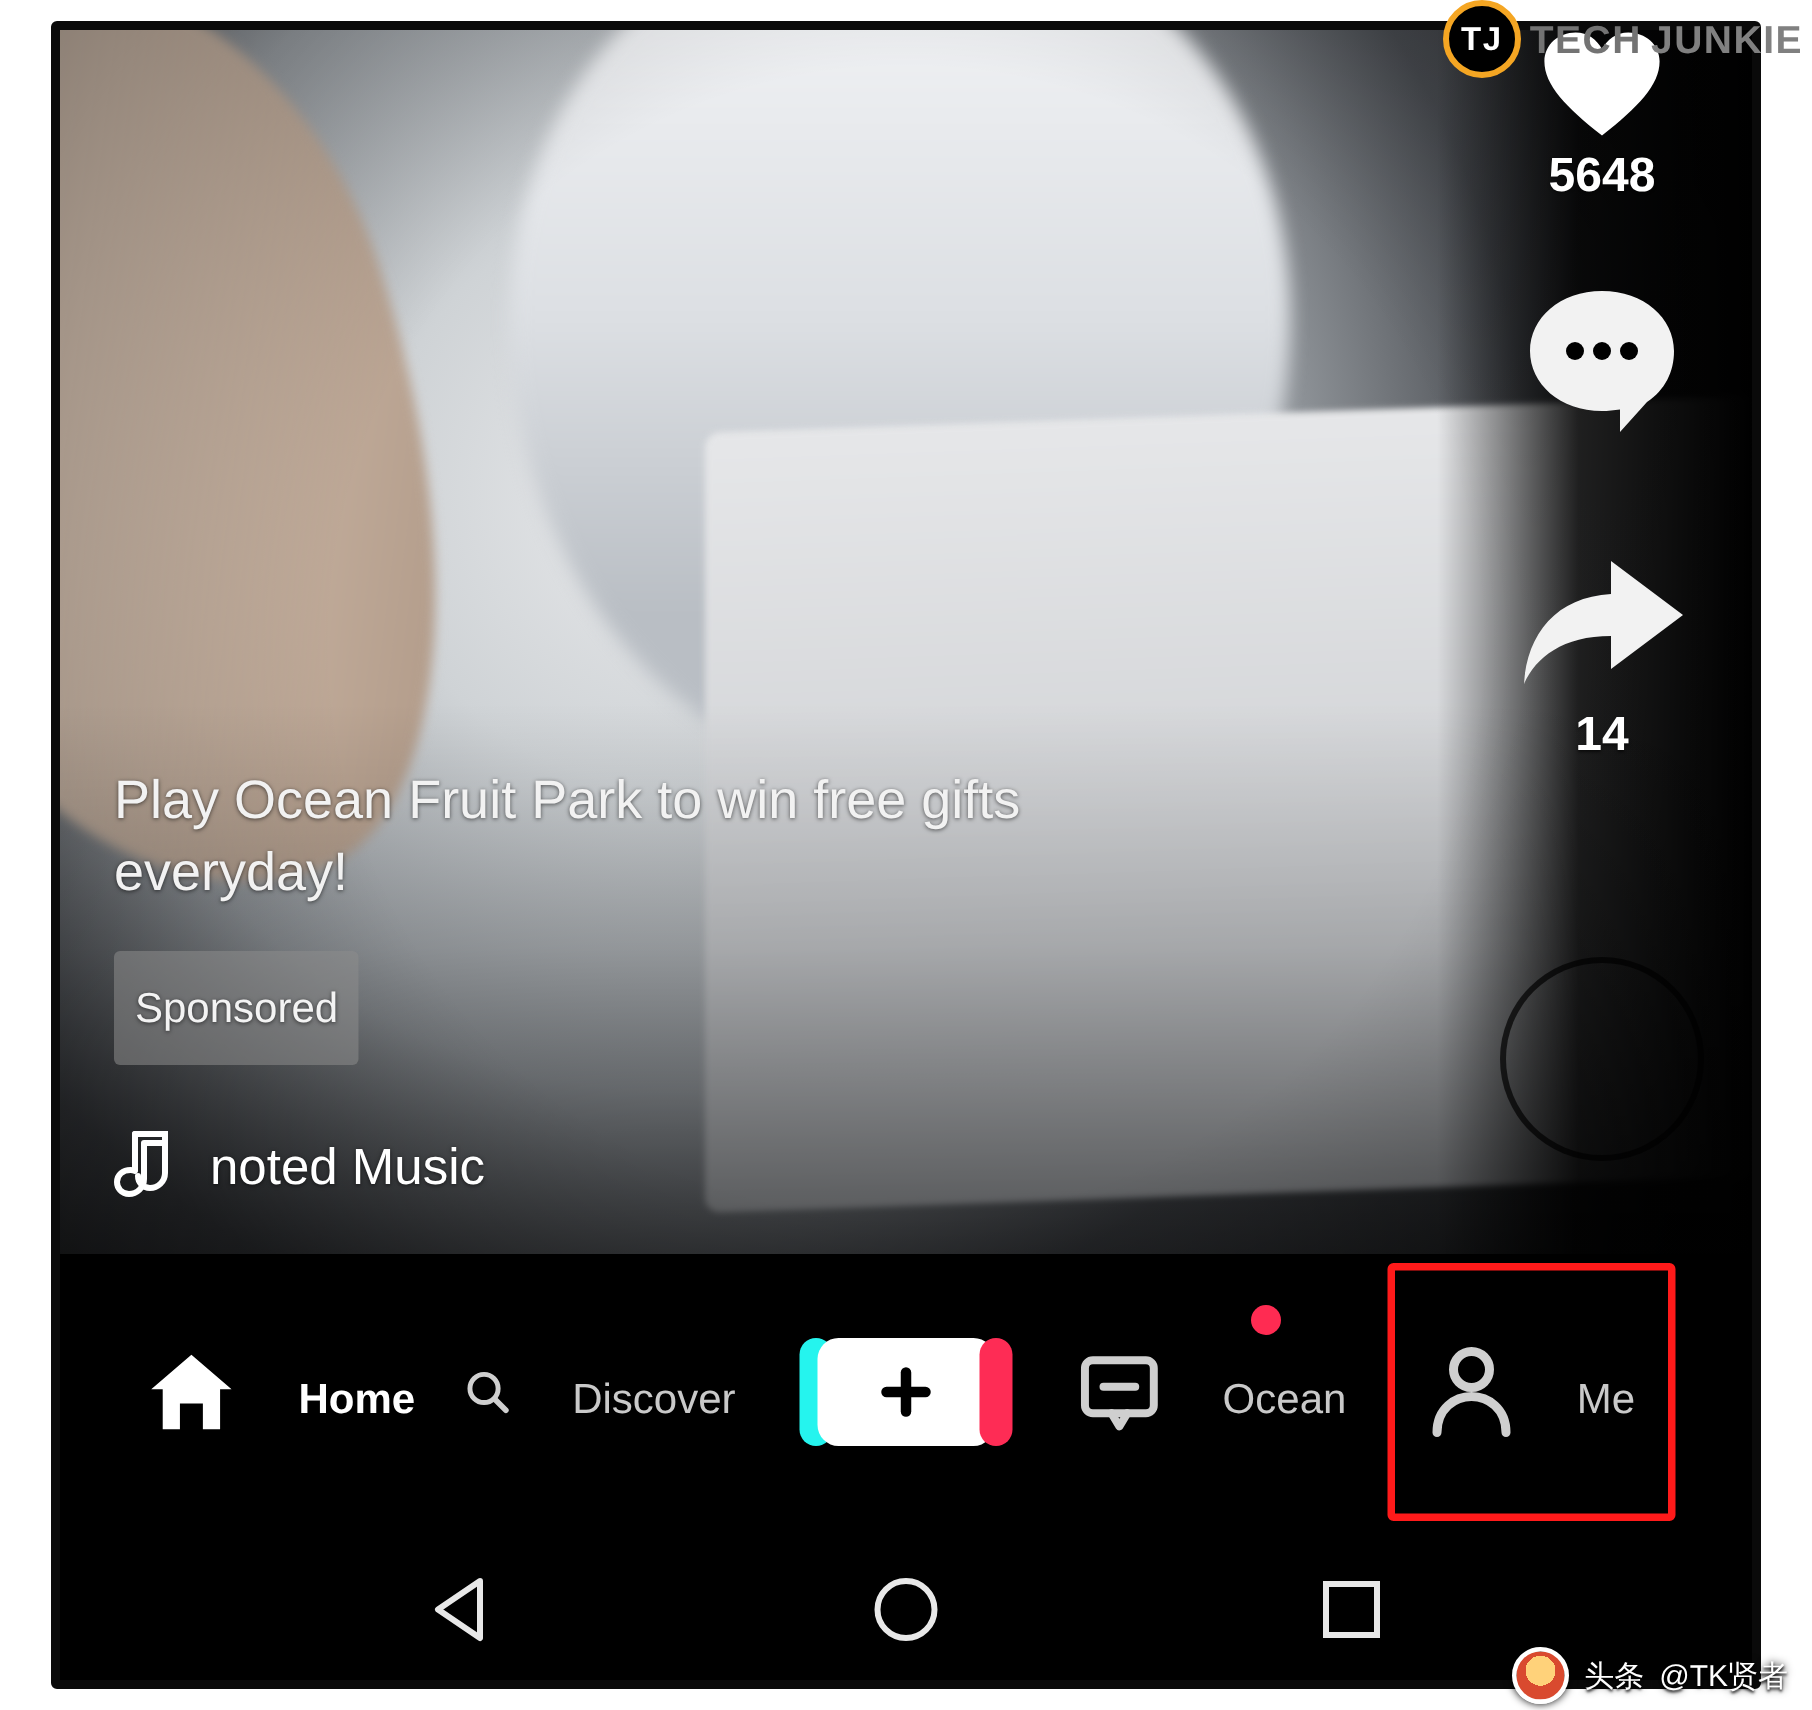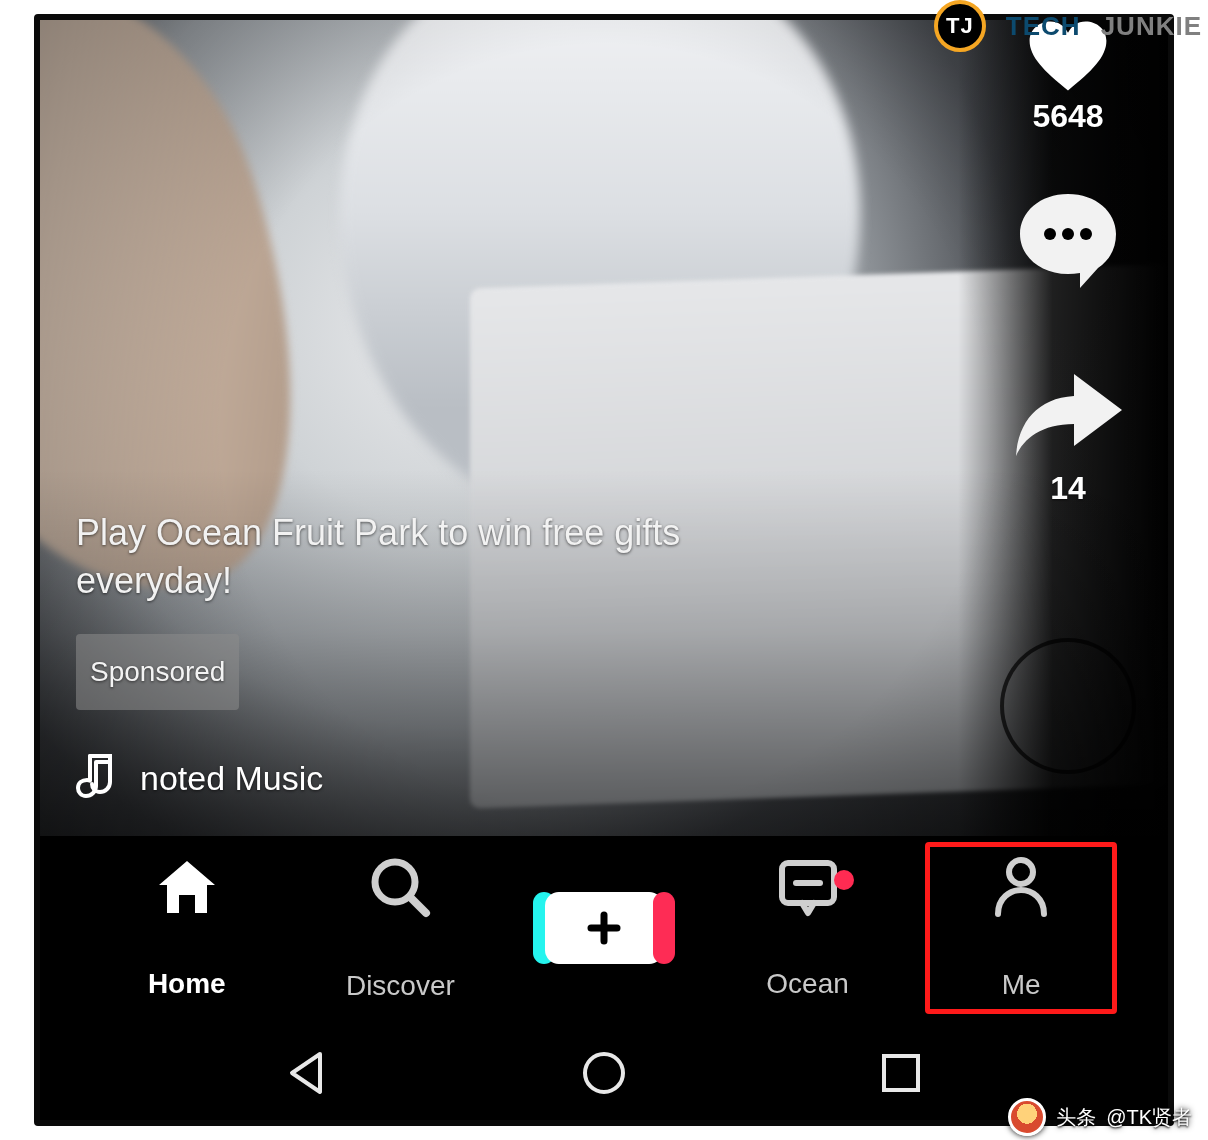--- a/index.html
+++ b/index.html
@@ -77,21 +77,21 @@
   .music-row { margin-top:42px; display:flex; align-items:flex-end; gap:24px; font-size:34px; color:#fff; white-space:nowrap; overflow:hidden;}
   .music-icon { flex:0 0 auto; }
   .music-text { display:inline-block; }
 
   
   .tabbar {
     position:absolute; left:0; top:816px; right:0; height:184px;
     background:#000; display:flex; align-items:center; justify-content:space-around;
     padding:0 40px;
   }
-  .tab { position:relative; width:180px; height:160px; display:flex; flex-direction:column; align-items:center; justify-content:center; color:#fff;gap:41px; }
+  .tab { position:relative; width:180px; height:160px; display:flex; flex-direction:row; align-items:center; justify-content:center; color:#fff;gap:41px; }
   .tab.dim { color:#c9c9c9; }
   .tab .label { margin-top:10px; font-size:28px; font-weight:600; }
   .tab.dim .label { font-weight:500; }
   .highlight-box {
     position:absolute; inset:-6px; border:5px solid #ff1a1a; border-radius:4px; pointer-events:none;
   }
   .notif-dot {
     position:absolute; top:22px; right:44px; width:20px; height:20px; background:#ff2b52; border-radius:50%;
   }
   
@@ -114,31 +114,31 @@
   .androidnav {
     position:absolute; left:0; top:1000px; right:0; height:106px;
     background:#000;
     display:flex; align-items:center; justify-content:space-evenly;
   }
   .androidnav .navbtn { width:60px; height:60px; display:flex; align-items:center; justify-content:center; }
 
   
   .tj-badge {
     position:absolute; right:6px; top:0px; height:52px;
-    display:flex; align-items:center; gap:20px;
+    display:flex; align-items:center; gap:6px;
     font-family: Arial, sans-serif; font-weight:800; letter-spacing:1px;
     z-index:50;
   }
   .tj-logo {
     width:52px; height:52px; border-radius:50%;
     background:#000; border:4px solid #f5a623;
     display:flex; align-items:center; justify-content:center;
     color:#fff; font-size:22px; font-weight:900;
   }
-  .tj-text1 { color:#0c4a6e; font-size:26px; }
+  .tj-text1 { color:#737373; font-size:26px; }
   .tj-text2 { color:#808080; font-size:26px; }
 
   
   .attrib {
     position:absolute; right:16px; bottom:4px; z-index:60;
     display:flex; align-items:center; gap:10px; color:#fff;
     font-size:20px; text-shadow:0 1px 2px #000, 0 0 6px #000;
   }
   .attrib .tt-logo {
     width:38px; height:38px; border-radius:50%; border:3px solid #fff;

